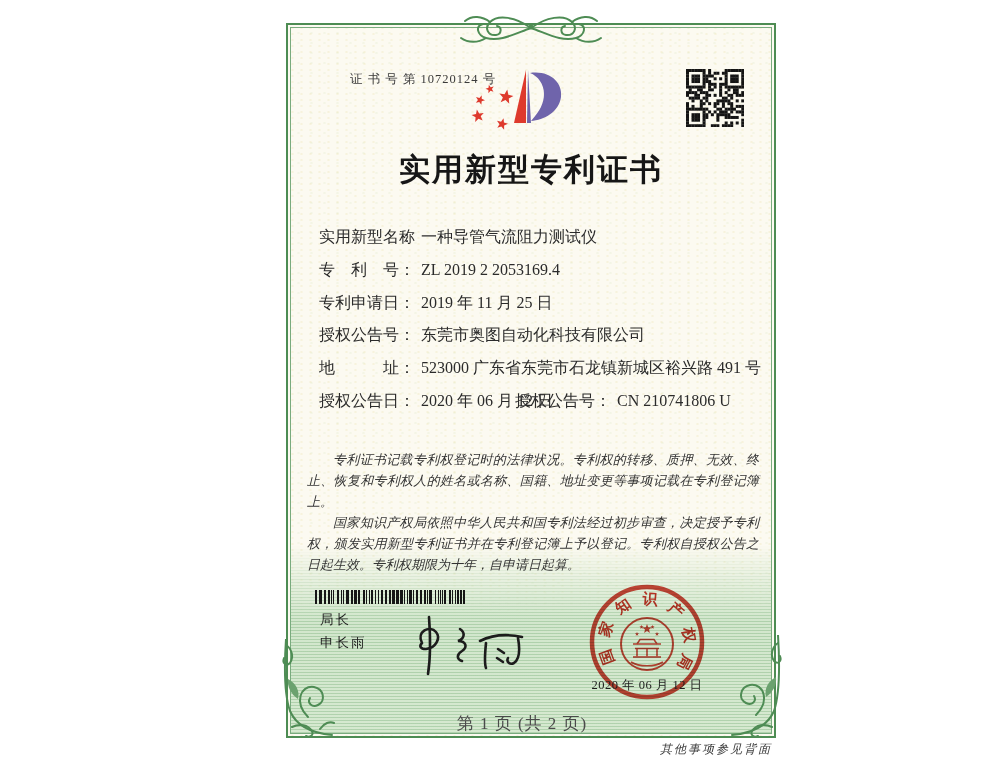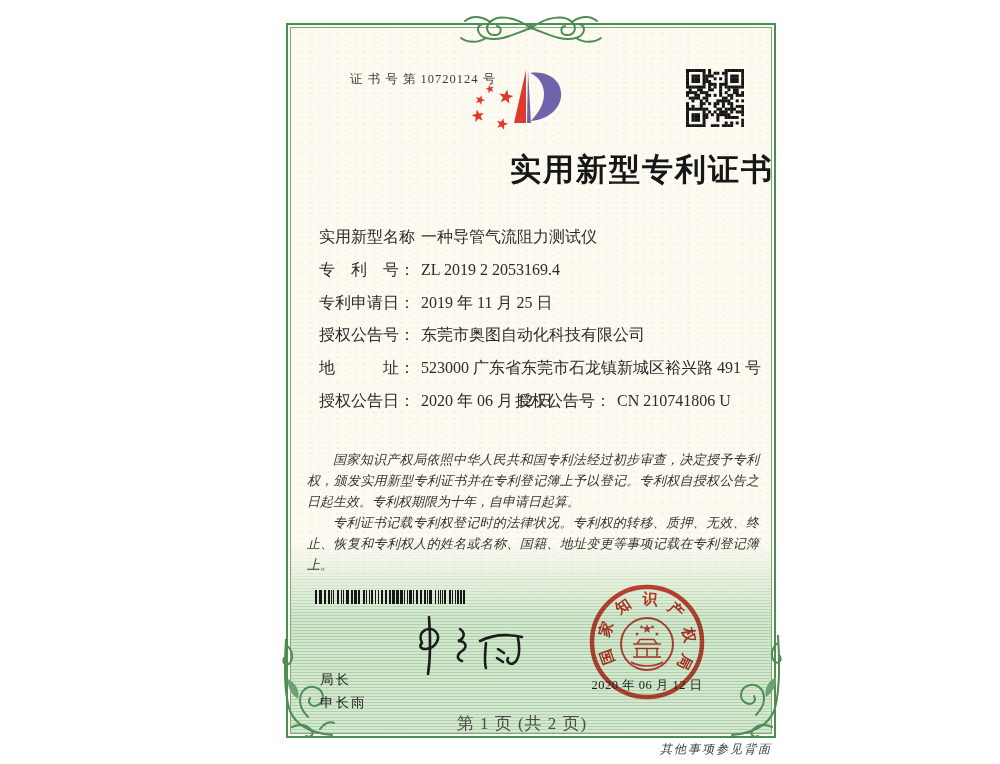--- a/index.html
+++ b/index.html
@@ -16,34 +16,34 @@
   .inner-line{position:absolute;left:2px;top:2px;right:2px;bottom:2px;
         border:1px solid #79ab7e;pointer-events:none;}
   
   .band{position:absolute;left:3px;right:3px;top:520px;height:188px;z-index:0;
         background:
           repeating-linear-gradient(0deg, rgba(122,175,122,.40) 0 1px, rgba(210,232,204,0) 1px 3px),
           linear-gradient(to bottom,#cfe5ca 0,#d6e9d0 100%);
         -webkit-mask-image:linear-gradient(to bottom,transparent 0,#000 75px);
         mask-image:linear-gradient(to bottom,transparent 0,#000 75px);}
   .cert-no{left:18px;top:46px;font-size:12.5px;color:#3a3a3a;letter-spacing:1px;z-index:2;margin-left:44px;}
-  .title{left:0;top:124px;width:100%;text-align:right;font-size:31px;font-weight:600;
+  .title{left:0;top:124px;width:100%;text-align:center;font-size:31px;font-weight:600;
          color:#161616;letter-spacing:2px;z-index:2;}
   
   .fields{left:31px;top:202px;z-index:2;font-size:16px;color:#2b2b2b;}
   .frow{height:32.8px;position:relative;white-space:nowrap;}
   .flabel{display:inline-block;width:80px;text-align:justify;text-align-last:justify;}
   .fval{margin-left:6px;}
   .fpair2{position:absolute;left:196px;top:0;}
   
   .bodytext{left:19px;top:424px;width:452px;z-index:2;font-size:13px;line-height:21px;
         color:#333;font-style:italic;text-align:justify;}
   .bodytext p{margin:0;text-indent:2em;}
   .barcode{left:27px;top:565px;z-index:2;}
-  .signer{left:32px;top:643px;z-index:2;font-family:"Liberation Sans","DejaVu Sans",sans-serif;
+  .signer{left:32px;top:583px;z-index:2;font-family:"Liberation Sans","DejaVu Sans",sans-serif;
         font-size:13.5px;color:#1d1d1d;letter-spacing:2px;line-height:23px;}
   .sig-svg{left:108px;top:580px;z-index:2;}
   
   .seal-box{left:299px;top:557px;width:120px;height:120px;z-index:3;mix-blend-mode:multiply;}
   .seal-char{position:absolute;width:16px;height:16px;font-size:15px;font-weight:bold;
         color:#cf372a;text-align:center;line-height:16px;}
   .seal-date{left:299px;top:652px;width:120px;text-align:center;z-index:4;
         font-size:12.5px;color:#1e1e1e;letter-spacing:.5px;}
   .page-info{left:164px;top:687px;width:140px;text-align:center;font-size:17px;
         color:#4a4a4a;z-index:2;letter-spacing:1px;}
@@ -368,22 +368,22 @@
     </div>
     <div class="frow">
       <span class="flabel">授权公告日</span><span>：</span><span class="fval">2020 年 06 月 12 日</span>
       <span class="fpair2">
         <span>授权公告号</span><span>：</span><span class="fval">CN 210741806 U</span>
       </span>
     </div>
   </div>
 
   <div class="abs bodytext">
+    <p>专利证书记载专利权登记时的法律状况。专利权的转移、质押、无效、终止、恢复和专利权人的姓名或名称、国籍、地址变更等事项记载在专利登记簿上。</p>
     <p>国家知识产权局依照中华人民共和国专利法经过初步审查，决定授予专利权，颁发实用新型专利证书并在专利登记簿上予以登记。专利权自授权公告之日起生效。专利权期限为十年，自申请日起算。</p>
-    <p>专利证书记载专利权登记时的法律状况。专利权的转移、质押、无效、终止、恢复和专利权人的姓名或名称、国籍、地址变更等事项记载在专利登记簿上。</p>
   </div>
 
   <svg class="abs barcode" id="barcode" width="154" height="14" viewBox="0 0 154 14">
       <rect x="0" y="0" width="2" height="14" fill="#161616"></rect>
       <rect x="4" y="0" width="3" height="14" fill="#161616"></rect>
       <rect x="9" y="0" width="2" height="14" fill="#161616"></rect>
       <rect x="13" y="0" width="2" height="14" fill="#161616"></rect>
       <rect x="16" y="0" width="1" height="14" fill="#161616"></rect>
       <rect x="18" y="0" width="1" height="14" fill="#161616"></rect>
       <rect x="22" y="0" width="2" height="14" fill="#161616"></rect>

